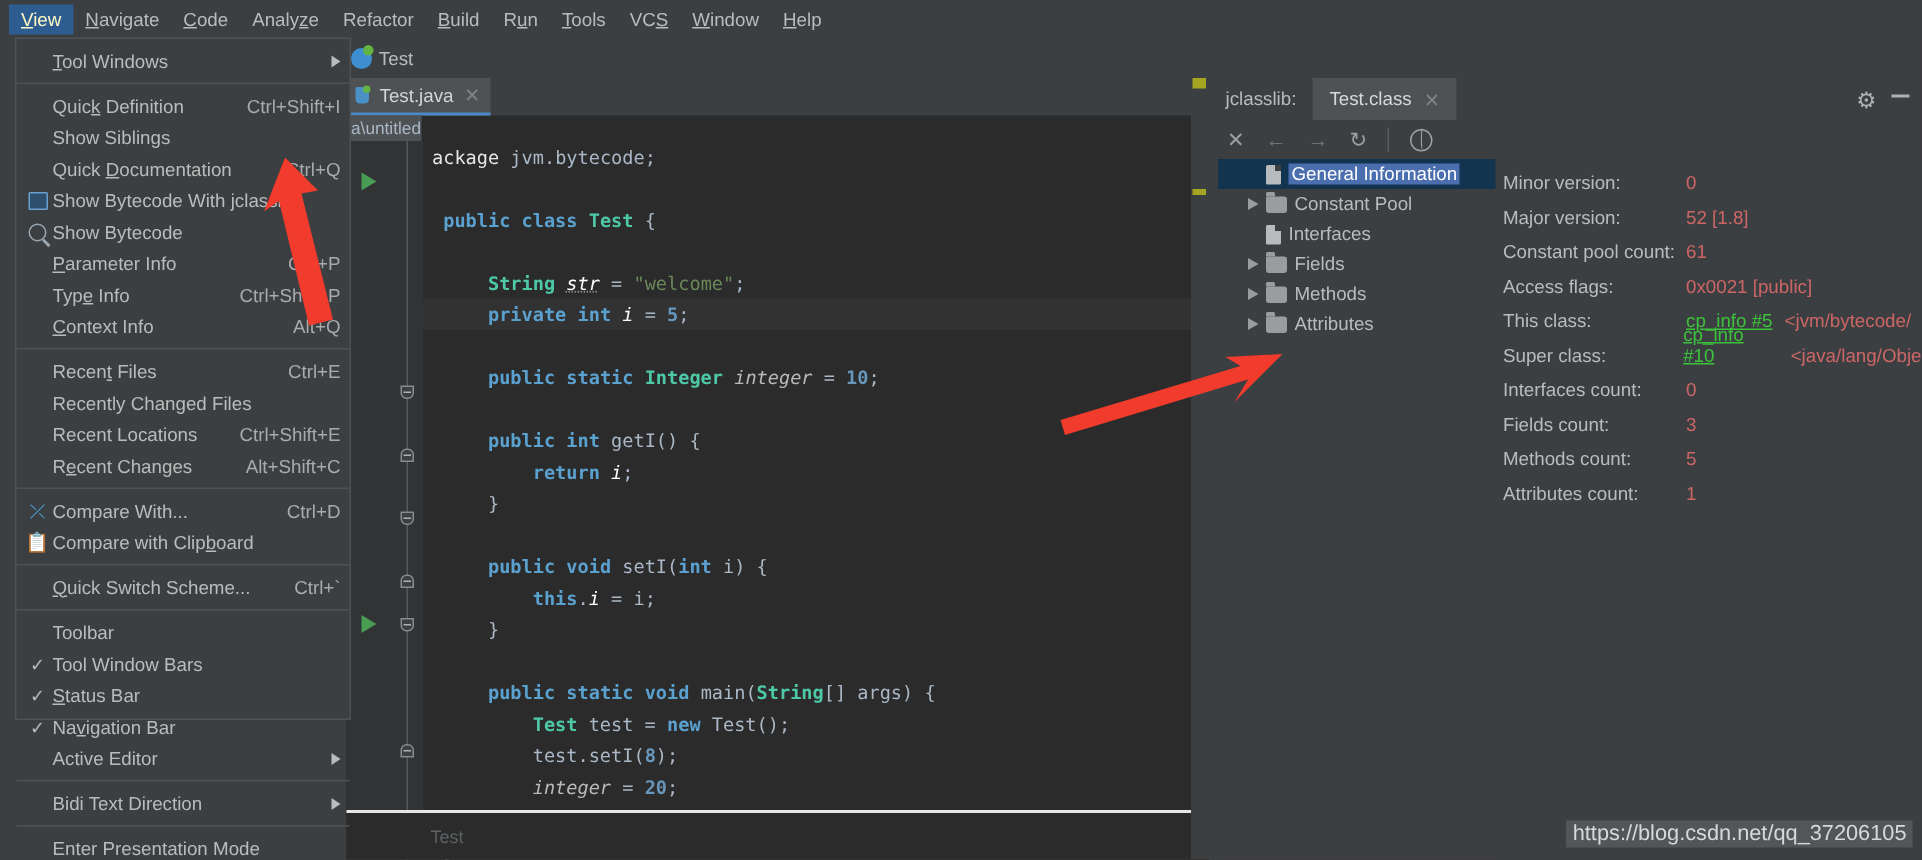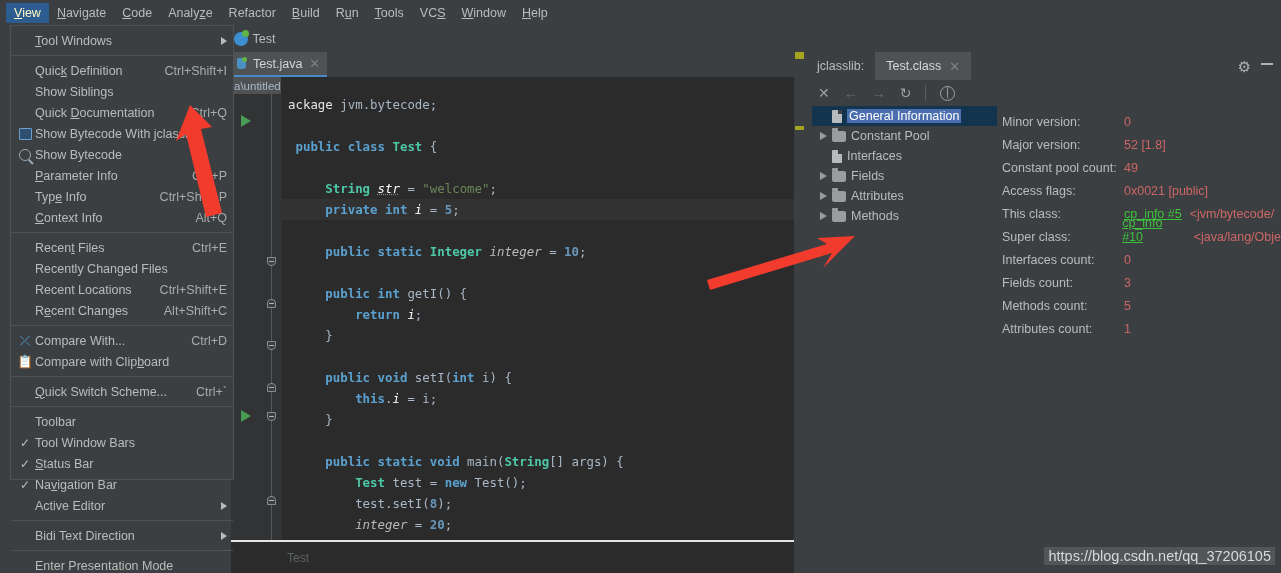--- a/index.html
+++ b/index.html
@@ -144,21 +144,21 @@
                 background: #3c3f41; display: flex; align-items: center;
                 gap: 14px; padding-left: 12px; color: #9d9fa1; font-size: 14px;}
   .jc-toolbar .dim { color: #6f7274; }
   .globe { width: 15px; height: 15px; border: 1.5px solid #9d9fa1; border-radius: 50%;
            position: relative; }
   .globe::after { content:""; position:absolute; left:5.5px; top:-1.5px; width:2px;
                   height:15px; border-left:1.5px solid #9d9fa1; border-radius:50%;}
 
   .jc-tree { position: absolute; left: 6px; top: 80px; width: 185px; height: 467px;
              background: #3c3f41; font-size: 12.5px; }
-  .tr { display: flex; align-items: center; height: 20px; padding-left: 4px; gap: 5px; }
+  .tr { display: flex; align-items: center; height: 20px; padding-left: 16px; gap: 5px; }
   .tr.sel { background: #13344f; }
   .tr.sel .tlabel { background: #4b6eaf; color: #ffffff; padding: 0 2px; }
   .arrow { width: 0; height: 0; border-top: 4.5px solid transparent;
            border-bottom: 4.5px solid transparent; border-left: 7px solid #9a9da0;
            margin-left: 4px; }
   .arrow.none { border: none; width: 7px; margin-left: 4px; }
   .folder { width: 14px; height: 11px; background: #9a9da0; border-radius: 1px 2px 2px 2px;
             position: relative; }
   .folder::before { content:""; position:absolute; left:0; top:-3px; width:6px;
                     height:3px; background:#9a9da0; border-radius:1px 1px 0 0;}
@@ -362,41 +362,41 @@
         <span class="tlabel">Interfaces</span>
       </div>
       <div class="tr">
         <span class="arrow"></span>
         <span class="folder"></span>
         <span class="tlabel">Fields</span>
       </div>
       <div class="tr">
         <span class="arrow"></span>
         <span class="folder"></span>
-        <span class="tlabel">Attributes</span>
+        <span class="tlabel">Methods</span>
       </div>
       <div class="tr">
         <span class="arrow"></span>
         <span class="folder"></span>
-        <span class="tlabel">Methods</span>
+        <span class="tlabel">Attributes</span>
       </div>
     </div>
 
     <div class="jc-detail">
       <div class="drow">
         <span class="dkey">Minor version:</span>
         <span class="dval">0</span>
       </div>
       <div class="drow">
         <span class="dkey">Major version:</span>
         <span class="dval">52 [1.8]</span>
       </div>
       <div class="drow">
         <span class="dkey">Constant pool count:</span>
-        <span class="dval">49</span>
+        <span class="dval">61</span>
       </div>
       <div class="drow">
         <span class="dkey">Access flags:</span>
         <span class="dval">0x0021 [public]</span>
       </div>
       <div class="drow">
         <span class="dkey">This class:</span>
         <span class="dval link">cp_info #5</span>
         <span class="dextra">&lt;jvm/bytecode/</span>
       </div>

